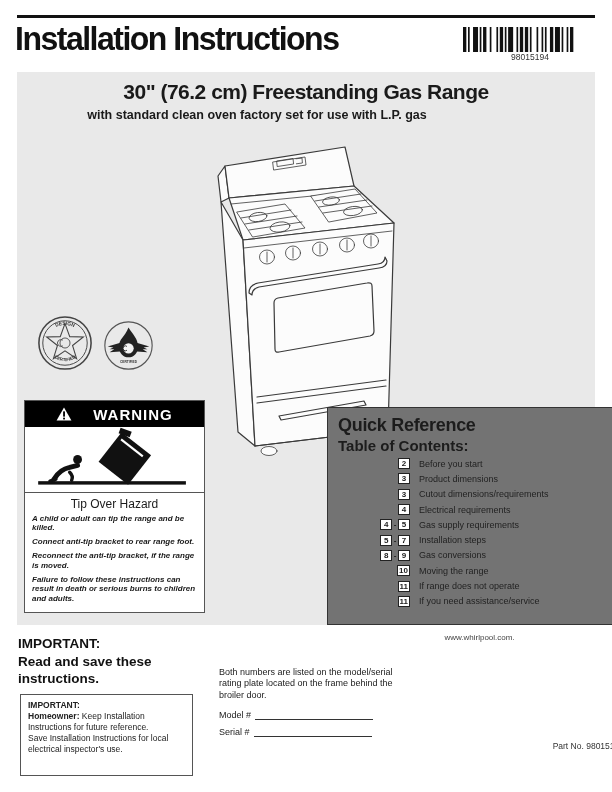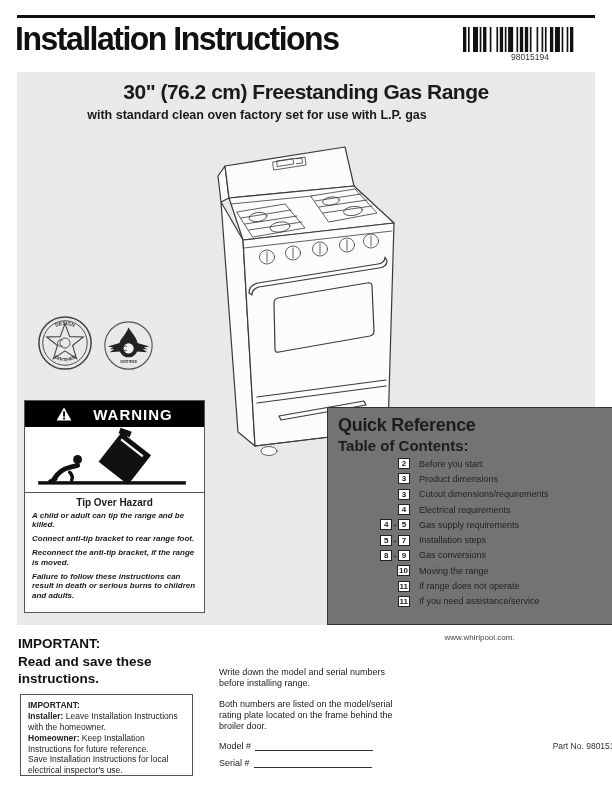--- a/index.html
+++ b/index.html
@@ -23,21 +23,21 @@
 
   .badge1 { position:absolute; left:36px; top:314px; width:58px; height:58px; }
   .badge2 { position:absolute; left:102px; top:319px; width:53px; height:53px; }
 
   
   .warning-box { position:absolute; left:24px; top:400px; width:181px; height:213px; background:#fff; border:1px solid #555; }
   .warning-header { background:#000; color:#fff; height:26px; display:flex; align-items:center; justify-content:center; gap:21px; font-size:15px; font-weight:bold; letter-spacing:1px; }
   .warning-header svg { width:16px; height:14px; }
   .warning-illustration { height:66px; border-bottom:1px solid #555; }
   .warning-illustration svg { width:100%; height:100%; display:block; }
-  .hazard-title { text-align:center; font-size:10px; font-weight:bold; margin-top:4px; }
+  .hazard-title { text-align:center; font-size:12px; font-weight:normal; margin-top:4px; }
   .warning-paras { padding:3px 7px 0 7px; }
   .warning-paras p { font-size:8px; font-weight:bold; line-height:1.18; margin-bottom:4.5px; color:#1a1a1a;font-style:italic; }
 
   
   .qr-box { position:absolute; left:327px; top:407px; width:316px; height:218px; background:#737373; border:1.5px solid #333; padding:7px 10px 0 10px; }
   .qr-title { font-size:18px; font-weight:bold; letter-spacing:-0.3px; }
   .qr-subtitle { font-size:15px; font-weight:bold; margin-top:1px; }
   .qr-pages-label { font-size:8.5px; font-weight:bold; margin-top:0px; }
   .toc-list { margin-top:2px; }
   .toc-row { display:flex; align-items:center; height:15.3px; }
@@ -288,27 +288,25 @@
   </div>
 
   <div class="website">www.whirlpool.com.</div>
 
   <div class="footer-heading">IMPORTANT:
 Read and save these
 instructions.</div>
 
   <div class="important-box">
     <p class="b">IMPORTANT:</p>
-    <p><span class="b">Installer:</span><span>  Leave Installation Instructions with the homeowner.</span></p>
     <p><span class="b">Homeowner:</span><span>  Keep Installation Instructions for future reference.</span></p>
     <p>Save Installation Instructions for local electrical inspector's use.</p>
   </div>
 
   <div class="model-col">
-    <p>Write down the model and serial numbers before installing range.</p>
     <p>Both numbers are listed on the model/serial rating plate located on the frame behind the broiler door.</p>
     <div class="ms-line">
       <span>Model #</span>
       <span class="ms-underline"></span>
     </div>
     <div class="ms-line">
       <span>Serial #</span>
       <span class="ms-underline"></span>
     </div>
   </div>

